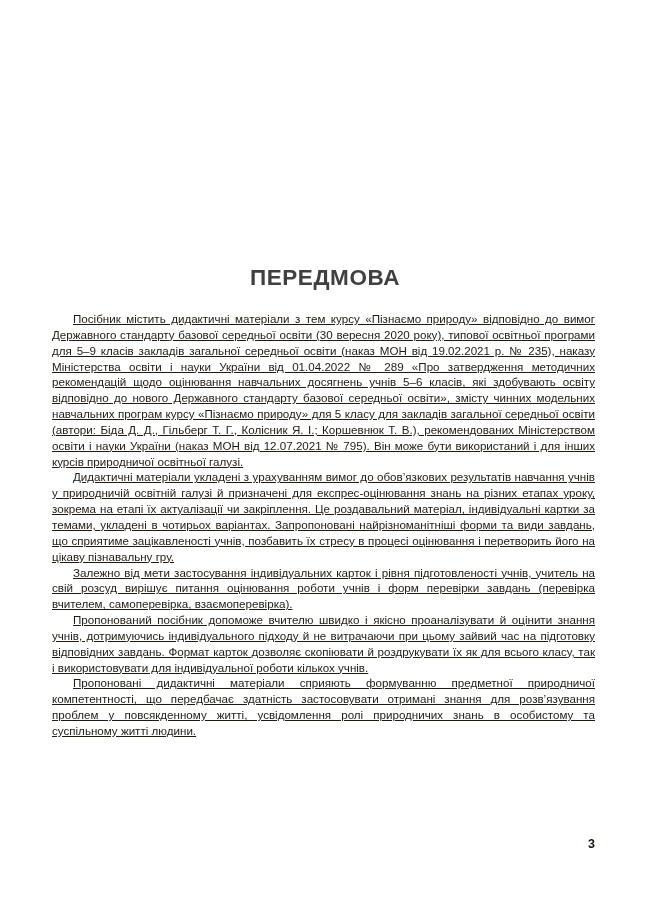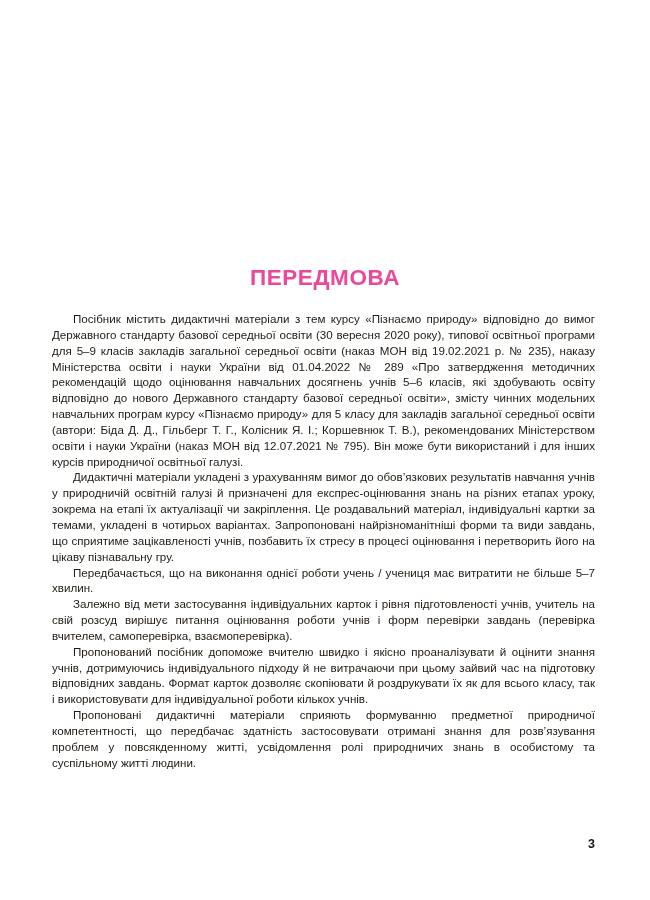--- a/index.html
+++ b/index.html
@@ -26,36 +26,37 @@
 
   .page-title {
     position: absolute;
     top: 252px;
     left: 0;
     width: 650px;
     text-align: center;
     font-size: 22.5px;
     font-weight: bold;
     letter-spacing: 0.6px;
-    color: #ec4899;
+    color: #404040;
     line-height: 1;
   }
 
   .body-text {
     position: absolute;
     top: 311px;
     left: 52px;
     width: 543px;
     font-size: 11.6px;
     line-height: 15.85px;
     text-align: justify;
     text-justify: inter-word;
     color: #211a13;
     -webkit-hyphens: none;
     hyphens: none;
+    text-decoration: underline;
   }
 
   .body-text p {
     margin: 0;
     text-indent: 21px;
     text-align: justify;
   }
 
   .page-number {
     position: absolute;
@@ -72,21 +73,20 @@
 </head>
 <body>
 
 <div class="page">
 
   <h1 class="page-title">ПЕРЕДМОВА</h1>
 
   <div class="body-text">
     <p>Посібник містить дидактичні матеріали з тем курсу «Пізнаємо природу» відповідно до вимог Державного стандарту базової середньої освіти (30 вересня 2020 року), типової освітньої програми для 5–9 класів закладів загальної середньої освіти (наказ МОН від 19.02.2021 р. № 235), наказу Міністерства освіти і науки України від 01.04.2022 № 289 «Про затвердження методичних рекомендацій щодо оцінювання навчальних досягнень учнів 5–6 класів, які здобувають освіту відповідно до нового Державного стандарту базової середньої освіти», змісту чинних модельних навчальних програм курсу «Пізнаємо природу» для 5 класу для закладів загальної середньої освіти (автори: Біда Д. Д., Гільберг Т. Г., Колісник Я. І.; Коршевнюк Т. В.), рекомендованих Міністерством освіти і науки України (наказ МОН від 12.07.2021 № 795). Він може бути використаний і для інших курсів природничої освітньої галузі.</p>
     <p>Дидактичні матеріали укладені з урахуванням вимог до обов’язкових результатів навчання учнів у природничій освітній галузі й призначені для експрес-оцінювання знань на різних етапах уроку, зокрема на етапі їх актуалізації чи закріплення. Це роздавальний матеріал, індивідуальні картки за темами, укладені в чотирьох варіантах. Запропоновані найрізноманітніші форми та види завдань, що сприятиме зацікавленості учнів, позбавить їх стресу в процесі оцінювання і перетворить його на цікаву пізнавальну гру.</p>
-    <p>Передбачається, що на виконання однієї роботи учень / учениця має витратити не більше 5–7 хвилин.</p>
     <p>Залежно від мети застосування індивідуальних карток і рівня підготовленості учнів, учитель на свій розсуд вирішує питання оцінювання роботи учнів і форм перевірки завдань (перевірка вчителем, самоперевірка, взаємоперевірка).</p>
     <p>Пропонований посібник допоможе вчителю швидко і якісно проаналізувати й оцінити знання учнів, дотримуючись індивідуального підходу й не витрачаючи при цьому зайвий час на підготовку відповідних завдань. Формат карток дозволяє скопіювати й роздрукувати їх як для всього класу, так і використовувати для індивідуальної роботи кількох учнів.</p>
     <p>Пропоновані дидактичні матеріали сприяють формуванню предметної природничої компетентності, що передбачає здатність застосовувати отримані знання для розв’язування проблем у повсякденному житті, усвідомлення ролі природничих знань в особистому та суспільному житті людини.</p>
   </div>
 
   <div class="page-number">3</div>
 
 </div>
 
 </body></html>

